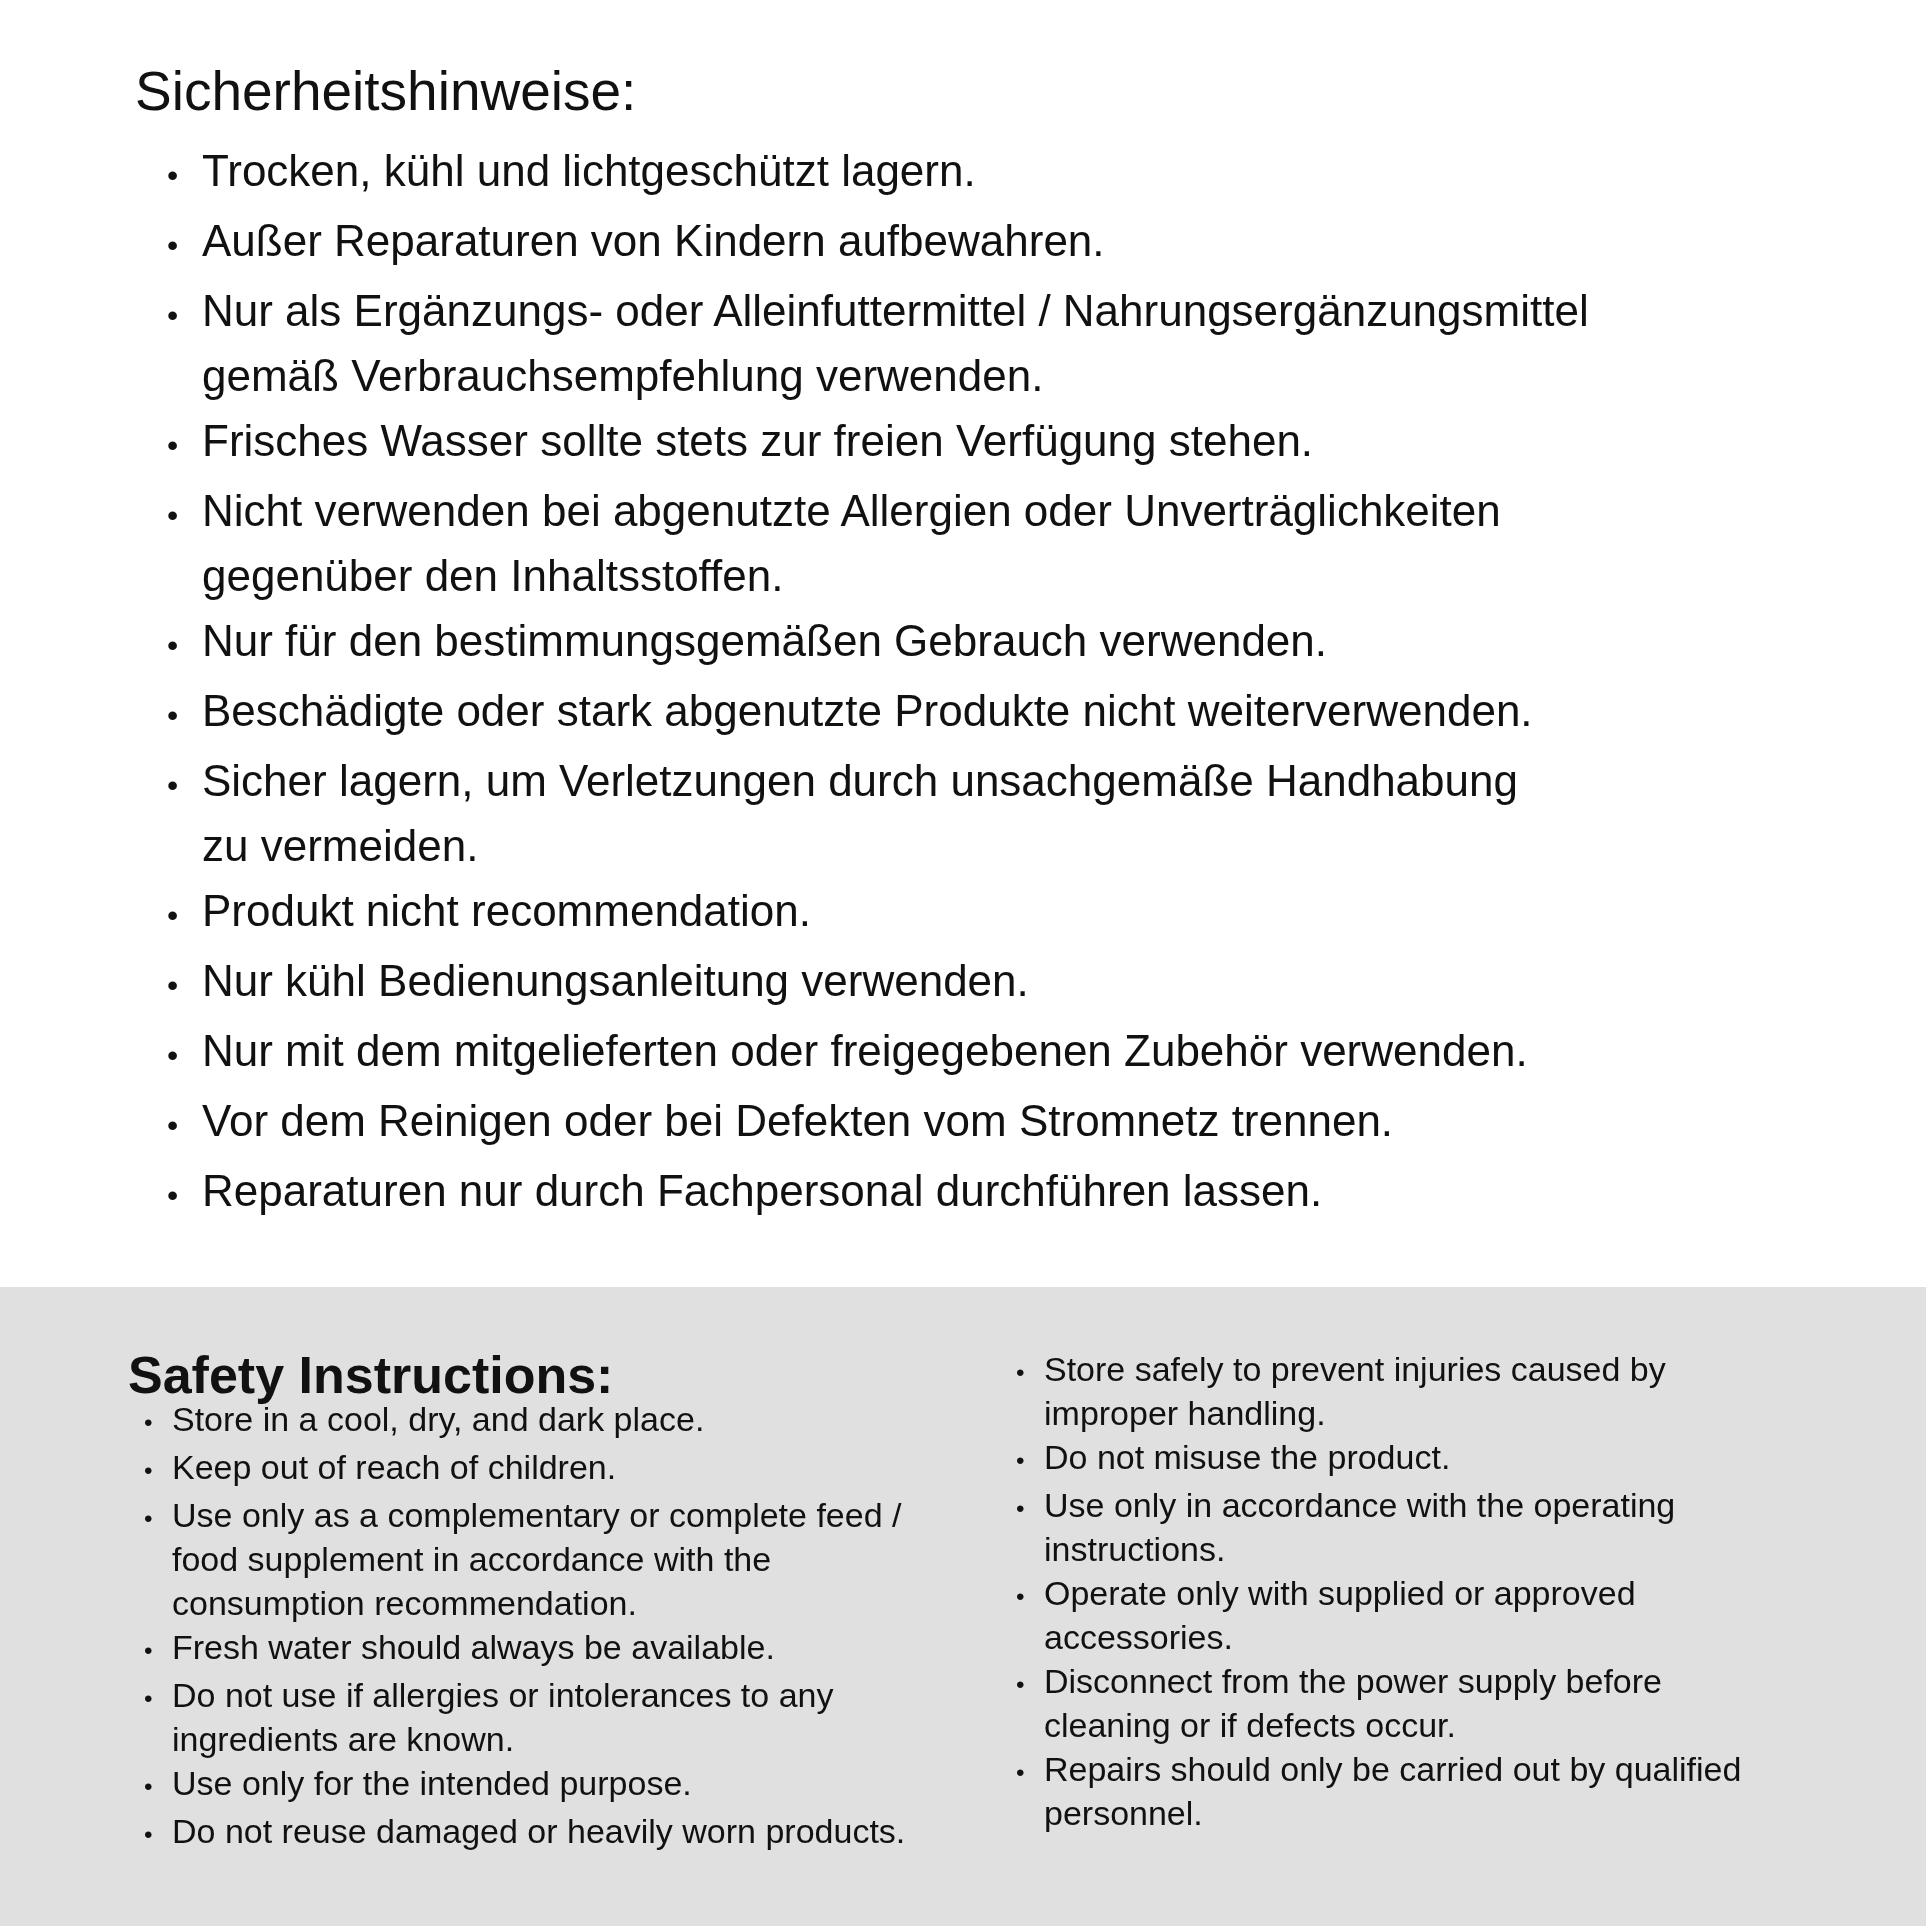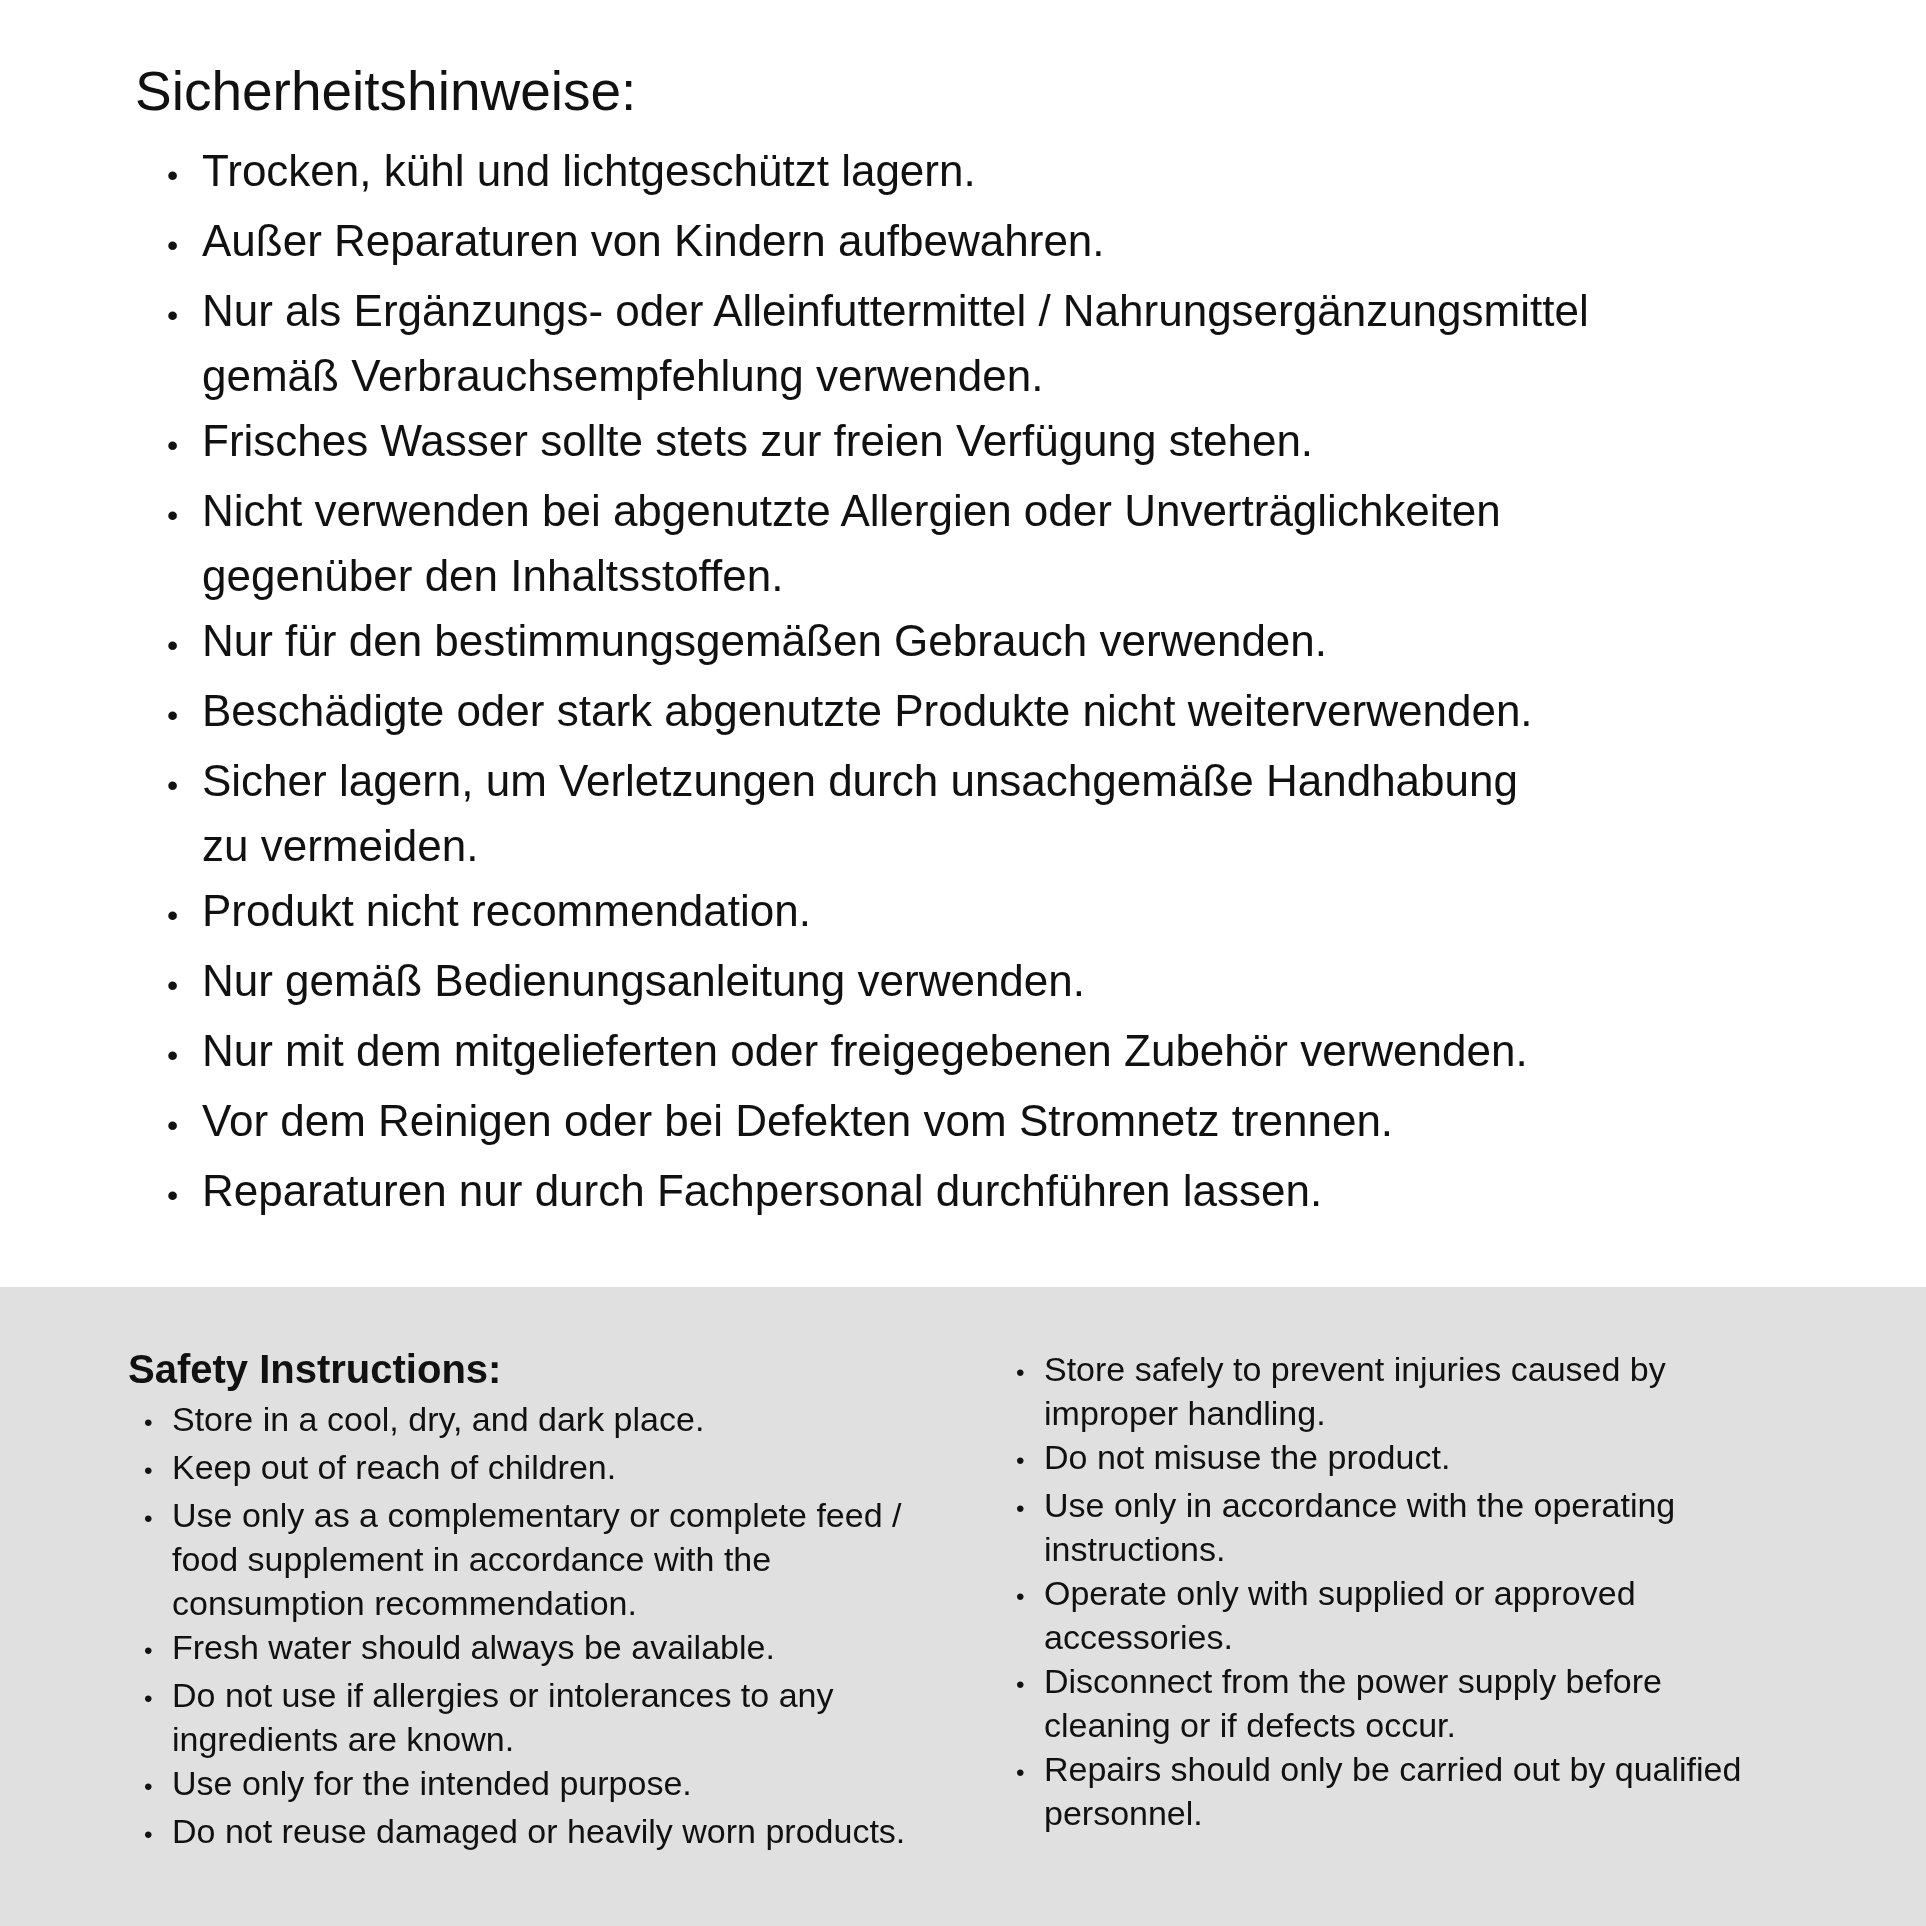--- a/index.html
+++ b/index.html
@@ -52,21 +52,21 @@
     left: 0;
     top: 1287px;
     width: 1926px;
     height: 639px;
     background: #e0e0e0;
   }
   .en-title {
     position: absolute;
     left: 128px;
     top: 1349px;
-    font-size: 40px;
+    font-size: 52px;
     font-weight: bold;
     line-height: 1;
     white-space: nowrap;
   }
   .en-list {
     position: absolute;
   }
   .en-list.left  { left: 144px;  top: 1397px; width: 860px; }
   .en-list.right { left: 1016px; top: 1347px; width: 886px; }
   .en-list .b-row {
@@ -125,21 +125,21 @@
     <span class="dot">•</span>
     <span class="b-text">Sicher lagern, um Verletzungen durch unsachgemäße Handhabung
 zu vermeiden.</span>
   </div>
   <div class="b-row">
     <span class="dot">•</span>
     <span class="b-text">Produkt nicht recommendation.</span>
   </div>
   <div class="b-row">
     <span class="dot">•</span>
-    <span class="b-text">Nur gemäß Bedienungsanleitung verwenden.</span>
+    <span class="b-text">Nur kühl Bedienungsanleitung verwenden.</span>
   </div>
   <div class="b-row">
     <span class="dot">•</span>
     <span class="b-text">Nur mit dem mitgelieferten oder freigegebenen Zubehör verwenden.</span>
   </div>
   <div class="b-row">
     <span class="dot">•</span>
     <span class="b-text">Vor dem Reinigen oder bei Defekten vom Stromnetz trennen.</span>
   </div>
   <div class="b-row">

